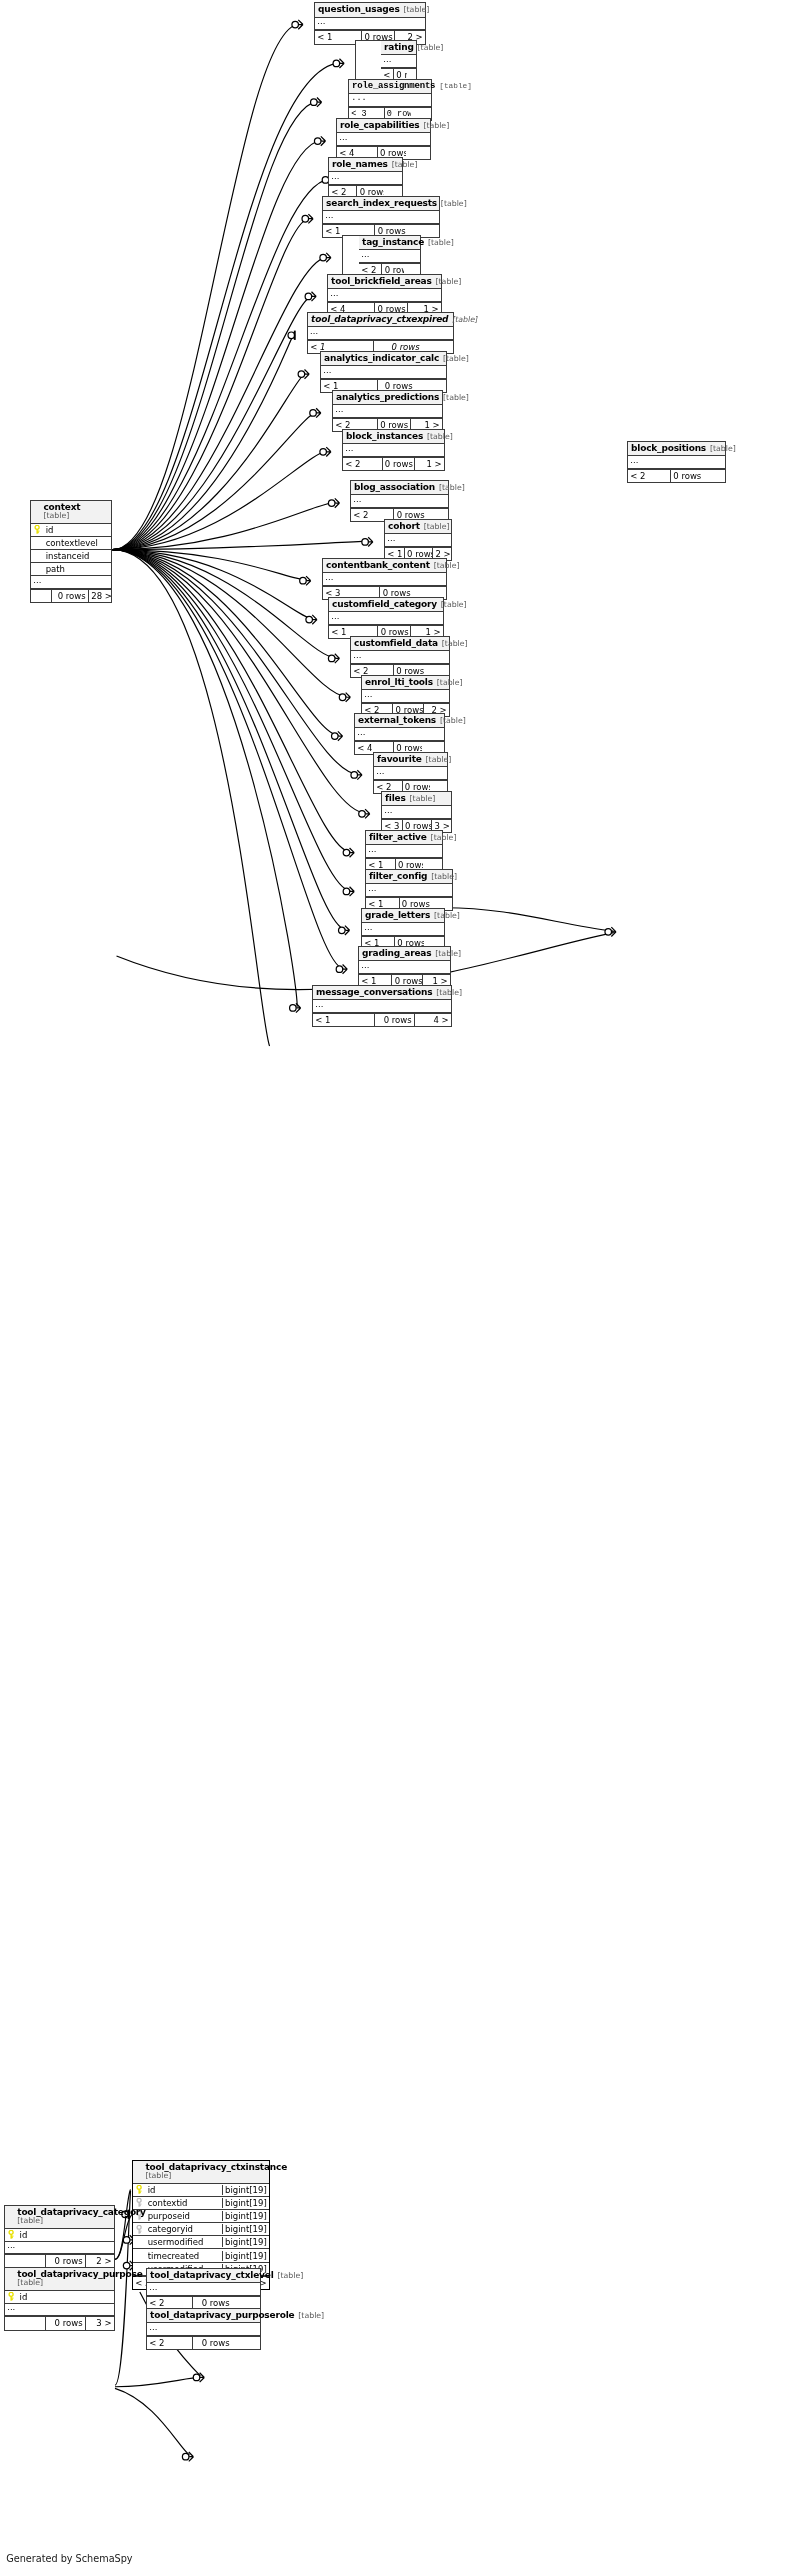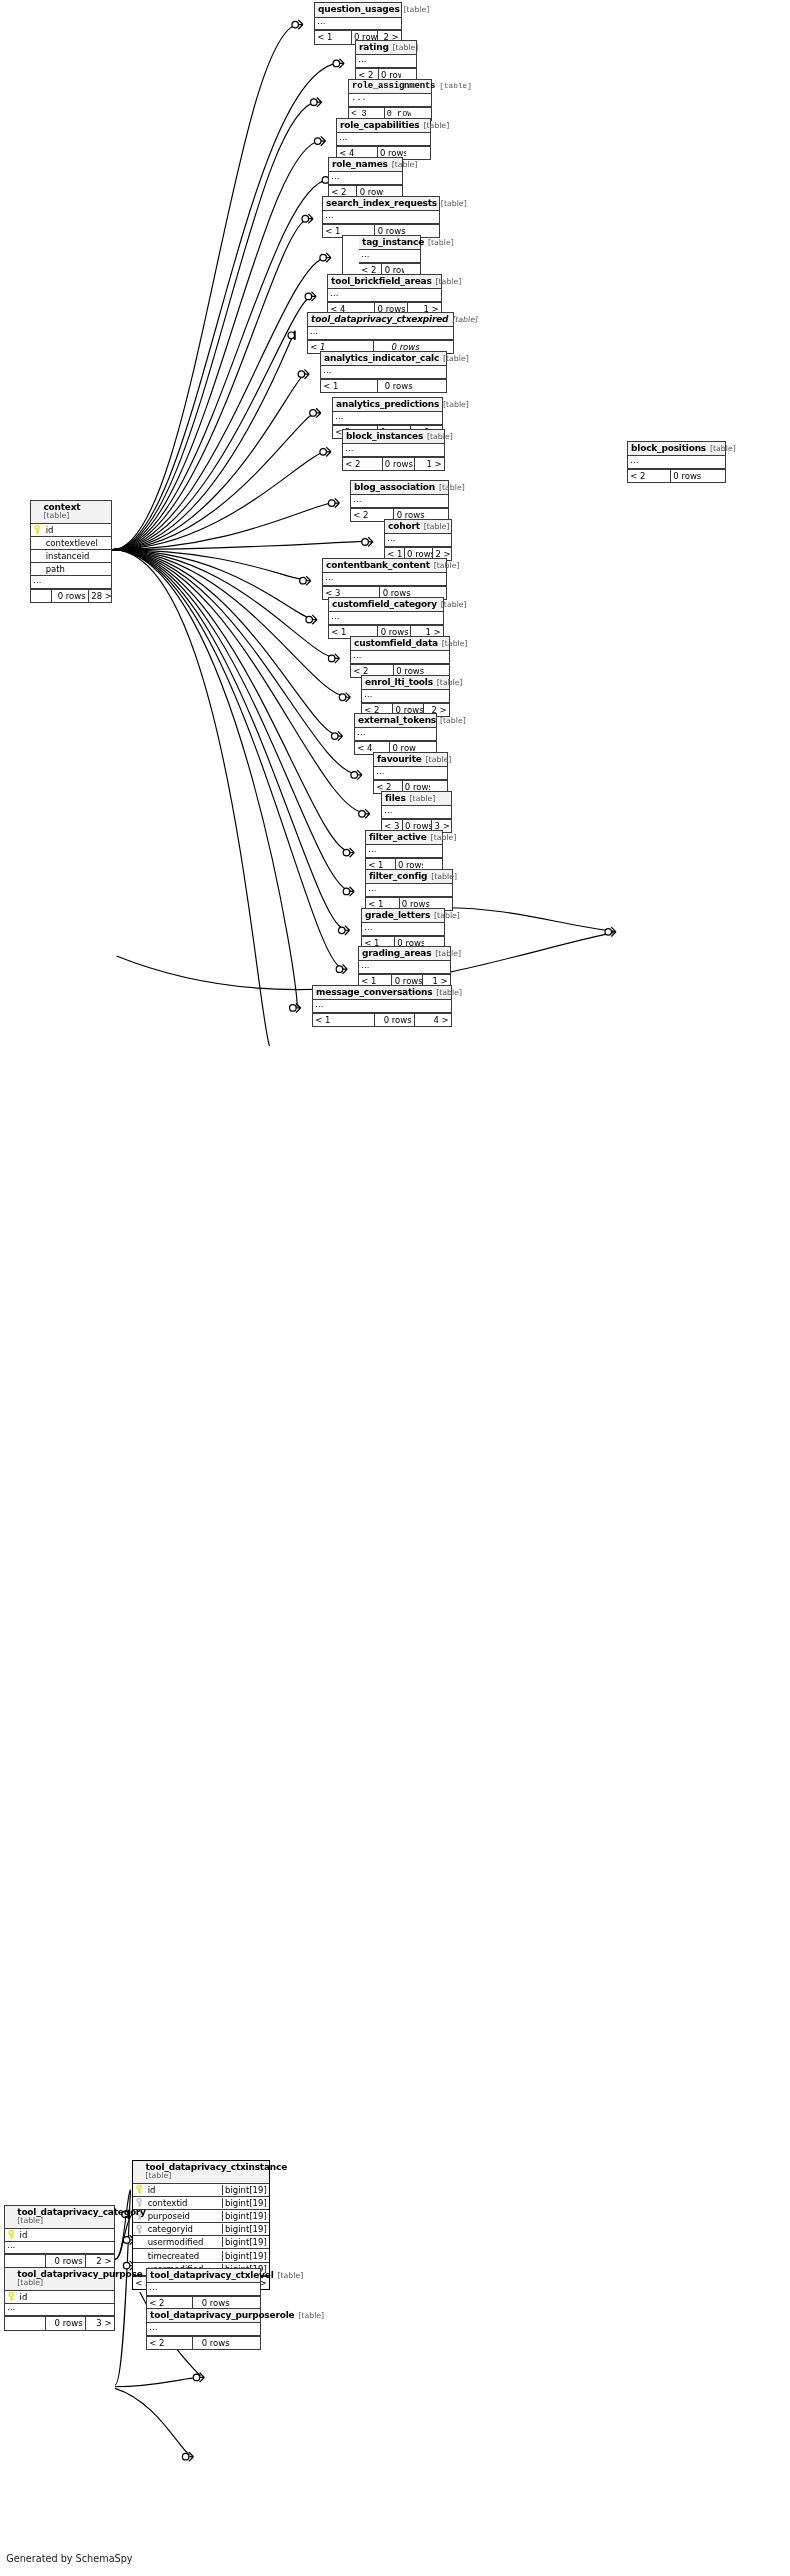--- a/index.html
+++ b/index.html
@@ -220,35 +220,35 @@
       <use href="#crow" x="792" y="1199"></use>
       <use href="#crowbar" x="171" y="2850"></use>
       <use href="#crow" x="172" y="2883"></use>
       <use href="#crow" x="172" y="2916"></use>
       <use href="#crow" x="262" y="3060"></use>
       <use href="#crow" x="248" y="3162"></use>
     </g>
   </svg>
 
   <div id="node-layer">
-      <div class="tbl" style="left: 314px; top: 2.3px; width: 88px;">
+      <div class="tbl" style="left: 314px; top: 2.3px; width: 112px;">
         <div class="thead">
           <span class="tname">question_usages</span>
           <span class="ttag">[table]</span>
         </div>
         <div class="ellipsis-row">
           <span>...</span>
         </div>
         <div class="tfoot">
           <div class="f left" style="width:47px">&lt; 1</div>
           <div class="f mid" style="flex:1 1 auto">0 rows</div>
           <div class="f right" style="width:31px">2 &gt;</div>
         </div>
       </div>
-      <div class="tbl" style="left: 355px; top: 40px; width: 62px;">
+      <div class="tbl" style="left: 355px; top: 40px; width: 62px; padding-left: 25px;">
         <div class="thead">
           <span class="tname">rating</span>
           <span class="ttag">[table]</span>
         </div>
         <div class="ellipsis-row">
           <span>...</span>
         </div>
         <div class="tfoot">
           <div class="f left" style="width:31px">&lt; 2</div>
           <div class="f mid" style="flex:1 1 auto">0 rows</div>
@@ -360,21 +360,21 @@
         </div>
         <div class="ellipsis-row">
           <span>...</span>
         </div>
         <div class="tfoot">
           <div class="f left" style="width:56px">&lt; 1</div>
           <div class="f mid" style="flex:1 1 auto">0 rows</div>
           <div class="f right" style="width:31px"></div>
         </div>
       </div>
-      <div class="tbl" style="left: 332px; top: 390px; width: 111px; margin-top: 7px;">
+      <div class="tbl" style="left: 332px; top: 390px; width: 111px;">
         <div class="thead">
           <span class="tname">analytics_predictions</span>
           <span class="ttag">[table]</span>
         </div>
         <div class="ellipsis-row">
           <span>...</span>
         </div>
         <div class="tfoot">
           <div class="f left" style="width:45px">&lt; 2</div>
           <div class="f mid" style="flex:1 1 auto">0 rows</div>
@@ -486,21 +486,21 @@
         </div>
         <div class="ellipsis-row">
           <span>...</span>
         </div>
         <div class="tfoot">
           <div class="f left" style="width:33px">&lt; 2</div>
           <div class="f mid" style="flex:1 1 auto">0 rows</div>
           <div class="f right" style="width:28px">2 &gt;</div>
         </div>
       </div>
-      <div class="tbl" style="left: 354px; top: 713px; width: 83px;">
+      <div class="tbl" style="left: 354px; top: 713px; width: 91px;">
         <div class="thead">
           <span class="tname">external_tokens</span>
           <span class="ttag">[table]</span>
         </div>
         <div class="ellipsis-row">
           <span>...</span>
         </div>
         <div class="tfoot">
           <div class="f left" style="width:44px">&lt; 4</div>
           <div class="f mid" style="flex:1 1 auto">0 rows</div>

